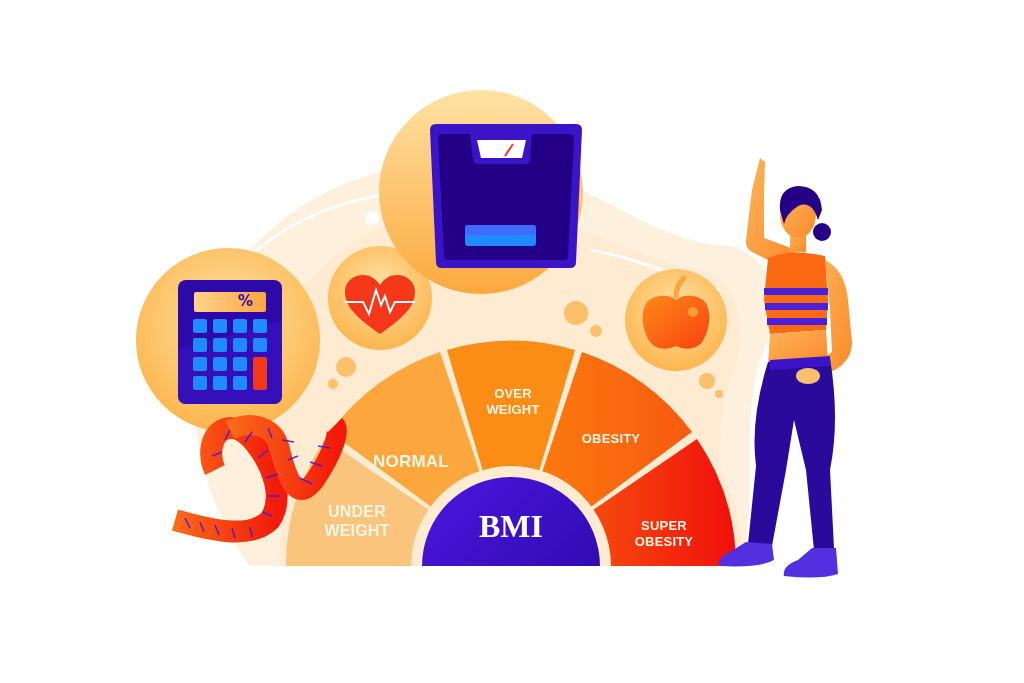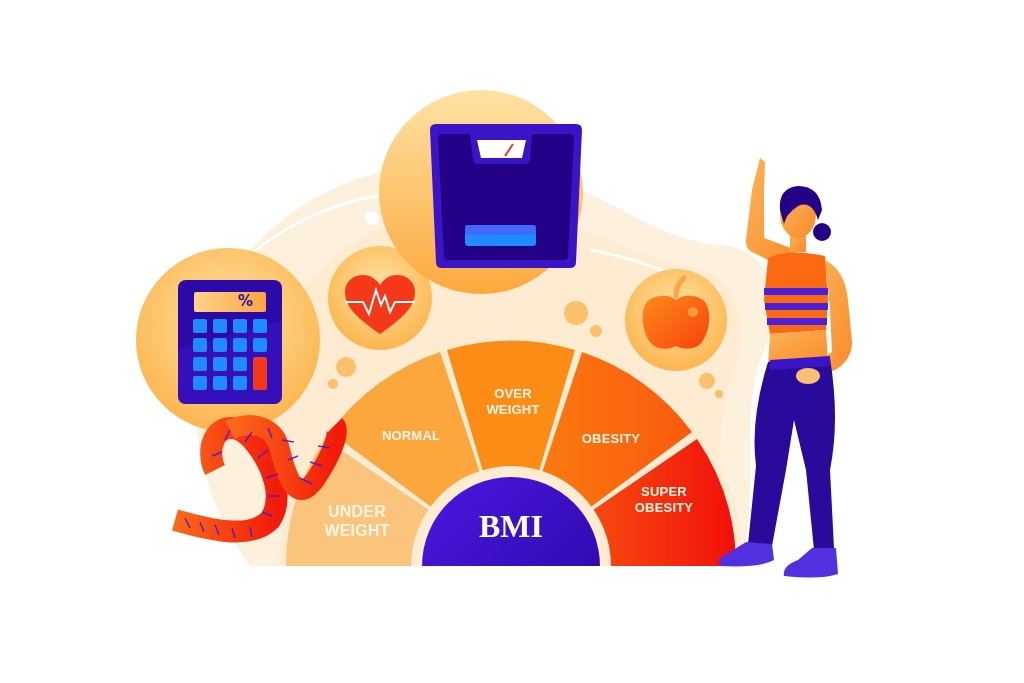--- a/index.html
+++ b/index.html
@@ -185,30 +185,30 @@
     <path d="M 746 542 L 772 544 L 774 560 Q 760 568 720 566 Q 716 558 730 552 Z" fill="#5230e0"></path>
     <path d="M 812 548 L 836 548 L 838 574 Q 820 580 784 576 Q 782 566 798 560 Z" fill="#5230e0"></path>
   </g>
 </svg>
 
 
 <div class="lbl" style="left:312px; top:502px; width:90px; font-size:16px;">
   <div>UNDER</div>
   <div>WEIGHT</div>
 </div>
-<div class="lbl" style="left:366px; top:428px; width:90px; font-size:13px;">
+<div class="lbl" style="left:366px; top:452px; width:90px; font-size:17px;">
   <div>NORMAL</div>
 </div>
 <div class="lbl" style="left:468px; top:386px; width:90px; font-size:13px;">
   <div>OVER</div>
   <div>WEIGHT</div>
 </div>
 <div class="lbl" style="left:566px; top:431px; width:90px; font-size:13px;">
   <div>OBESITY</div>
 </div>
-<div class="lbl" style="left:618px; top:484px; width:92px; font-size:13px;text-align:center;">
+<div class="lbl" style="left:618px; top:518px; width:92px; font-size:13px;text-align:center;">
   <div>SUPER</div>
   <div>OBESITY</div>
 </div>
 <div class="bmi-text" style="left:461px; top:508px; width:100px;">BMI</div>
 <div style="position:absolute; left:238px; top:292px; width:26px; font-size:15px; font-weight:bold; color:#2d0aa8; font-family:'DejaVu Sans', sans-serif;">%</div>
 
 </div>
 
 </body></html>

